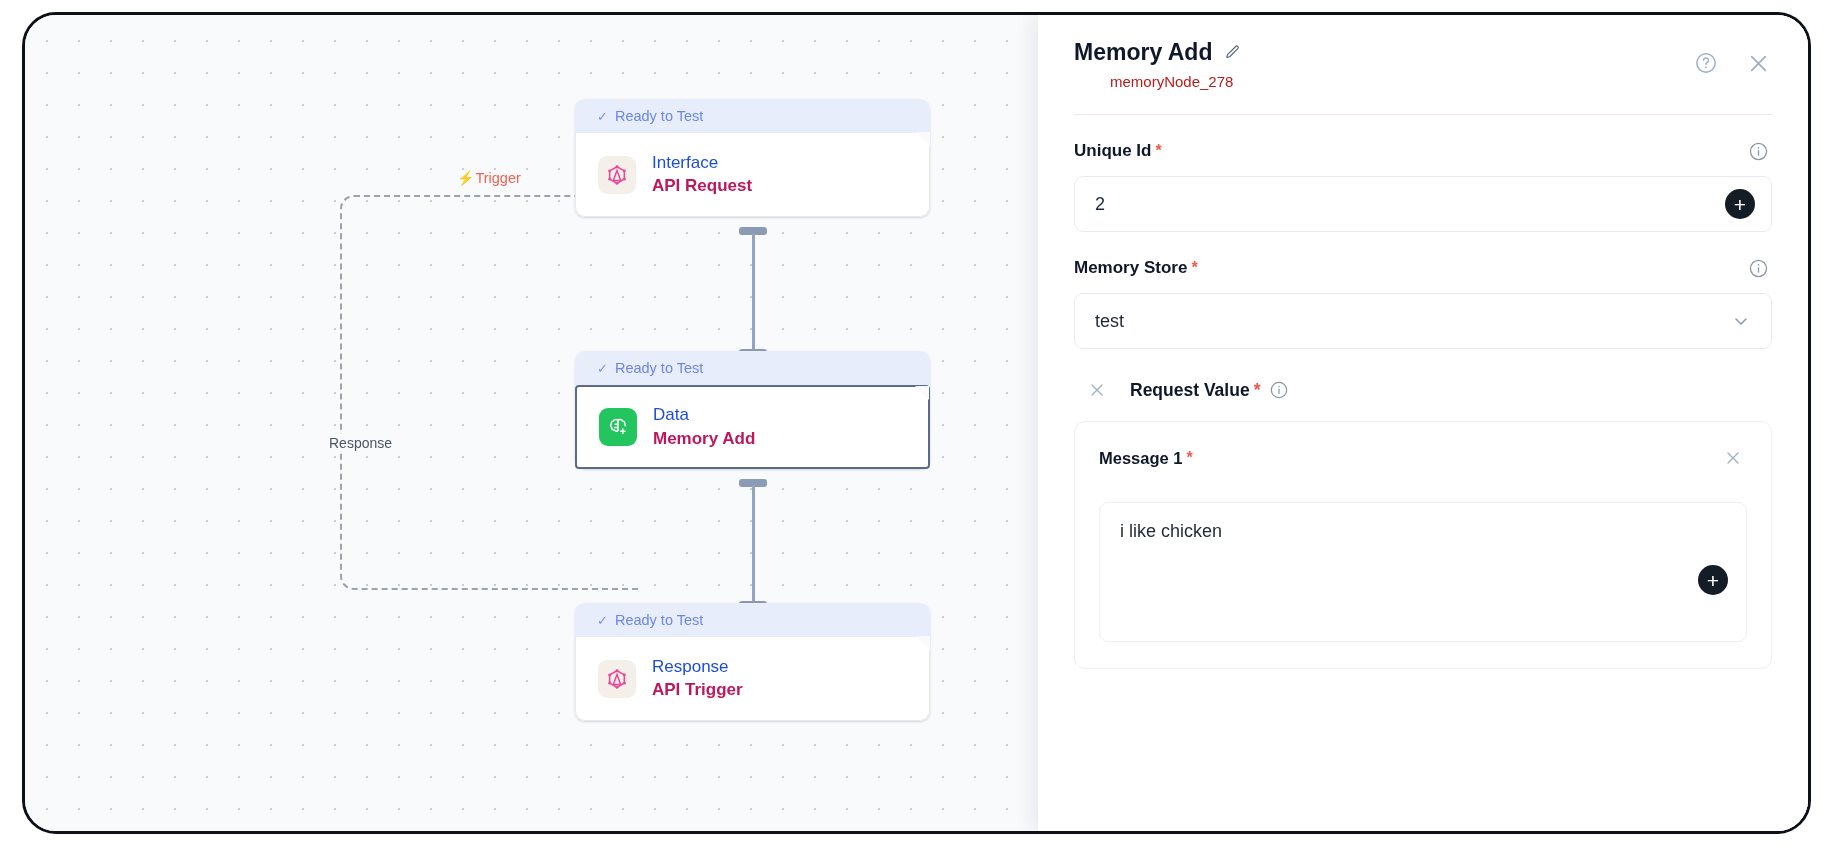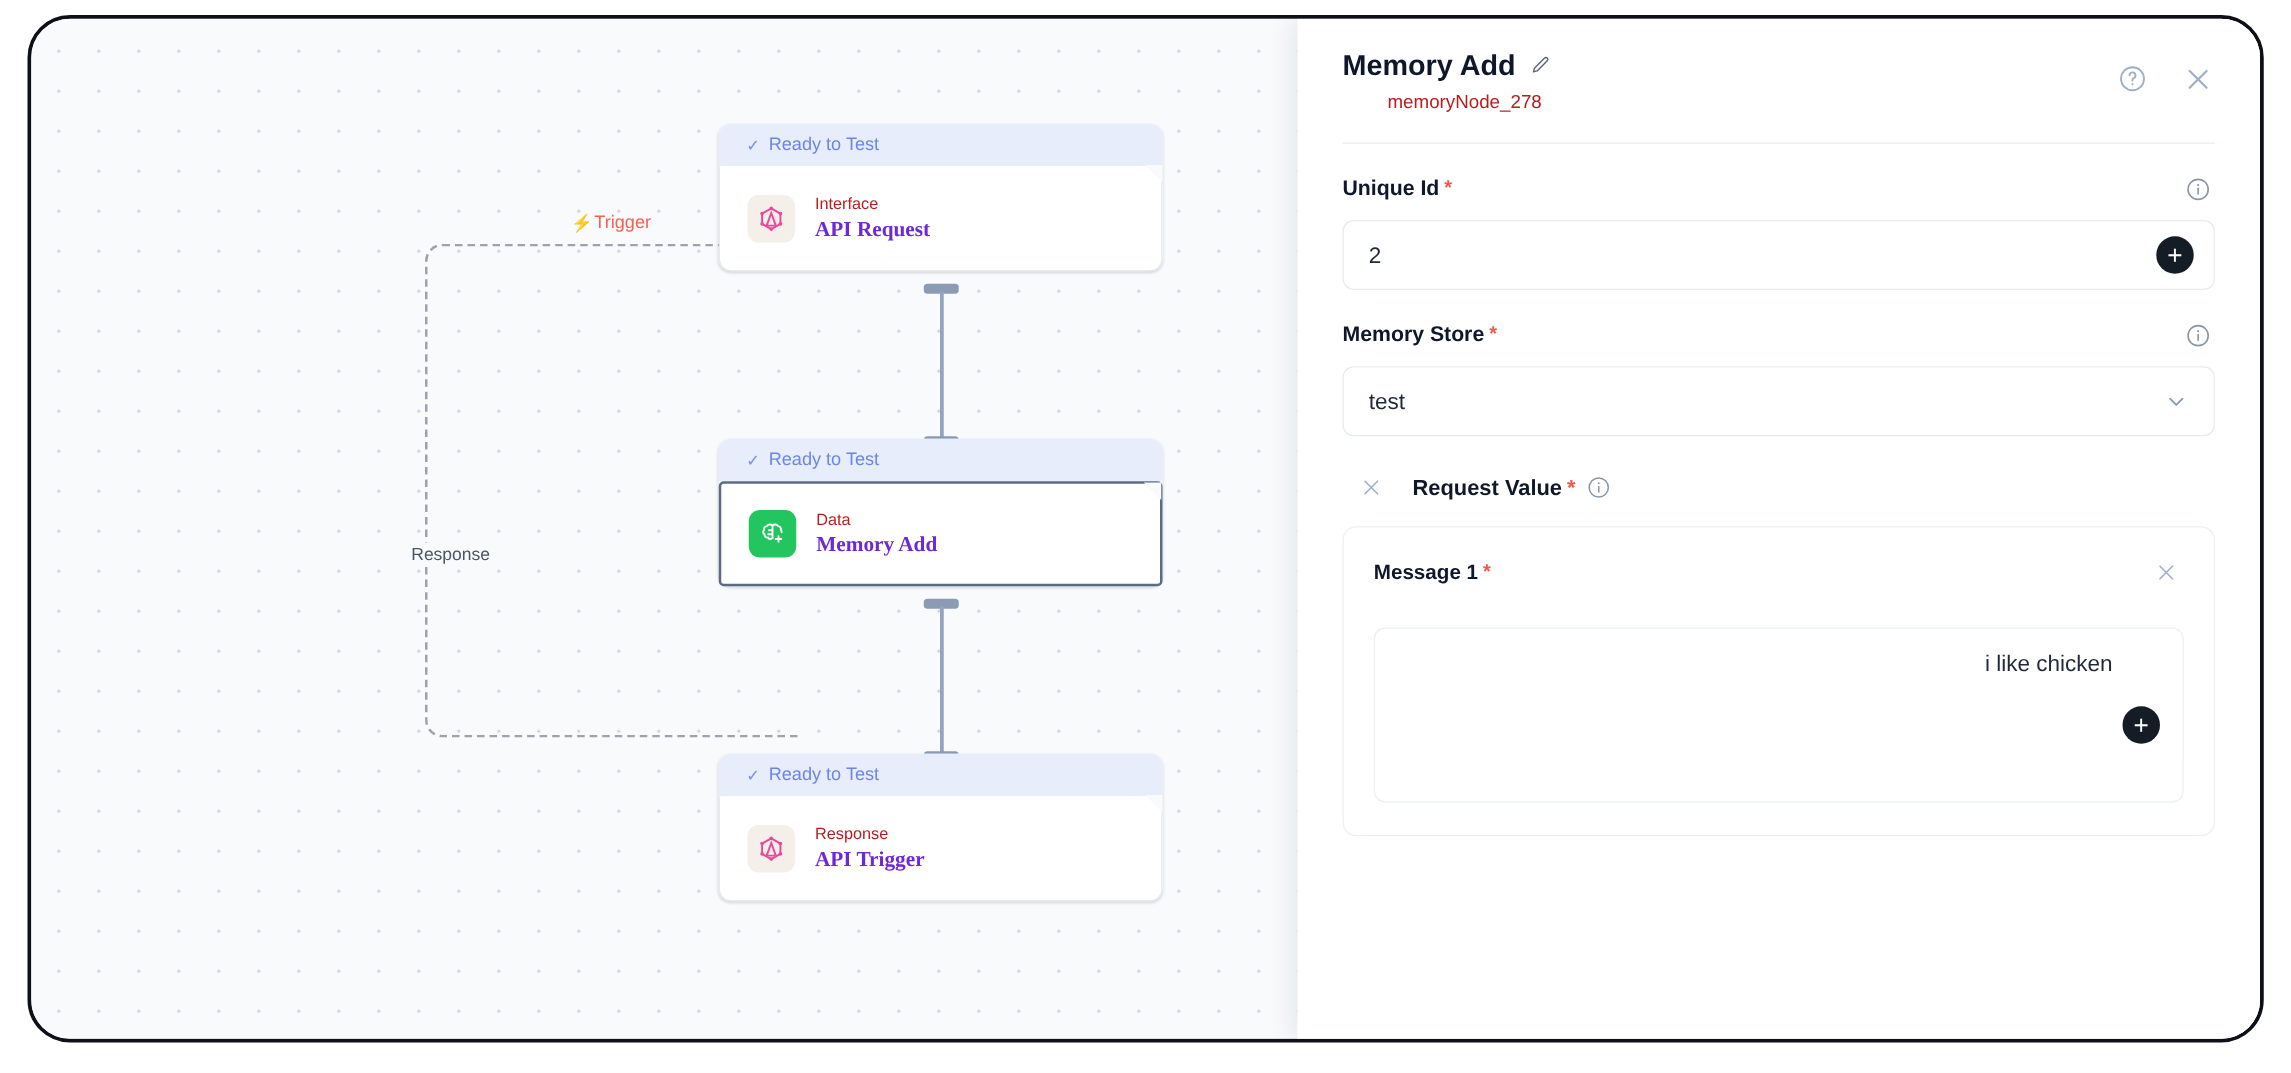--- a/index.html
+++ b/index.html
@@ -103,22 +103,22 @@
   }
   .node-icon {
     width: 38px; height: 38px;
     border-radius: 9px;
     display: flex; align-items: center; justify-content: center;
     flex: 0 0 auto;
   }
   .node-icon.cream { background: #f4efe9; }
   .node-icon.green { background: #22c55e; }
   .node-text { display: flex; flex-direction: column; gap: 2px; }
-  .node-cat { font-size: 13px; color: #b91c1c; line-height: 1.2; }
-  .node-title { font-size: 17px; color: #6d28d9; font-weight: 700; line-height: 1.25; font-family: Liberation Serif, serif; }
+  .node-cat { font-size: 17px; color: #1d4ed8; line-height: 1.2; }
+  .node-title { font-size: 17px; color: #be185d; font-weight: 700; line-height: 1.25; }
 
   
   .node-body::after {
     content: "";
     position: absolute;
     right: -1px; top: -1px;
     width: 0; height: 0;
     border-style: solid;
     border-width: 0 14px 14px 0;
     border-color: transparent #f8fafc transparent transparent;
@@ -243,21 +243,21 @@
     display: flex; align-items: center;
     margin-bottom: 30px;
   }
   .msg-title { font-size: 16.5px; font-weight: 700; color: #0f172a; }
   .textarea-box {
     position: relative;
     border: 1px solid #eceff4;
     border-radius: 9px;
     height: 140px;
     padding: 18px 56px 0 20px;
-    font-size: 18px; color: #1f2937; text-align: right;
+    font-size: 18px; color: #1f2937;
   }
   .textarea-box .plus-btn { right: 18px; top: 62px; }
 
   .add-btn {
     border: 1px solid #dfe5ee;
     border-radius: 10px;
     height: 56px;
     display: flex; align-items: center; justify-content: center;
     font-size: 18px; font-weight: 700;
     color: #9fb0c8;

